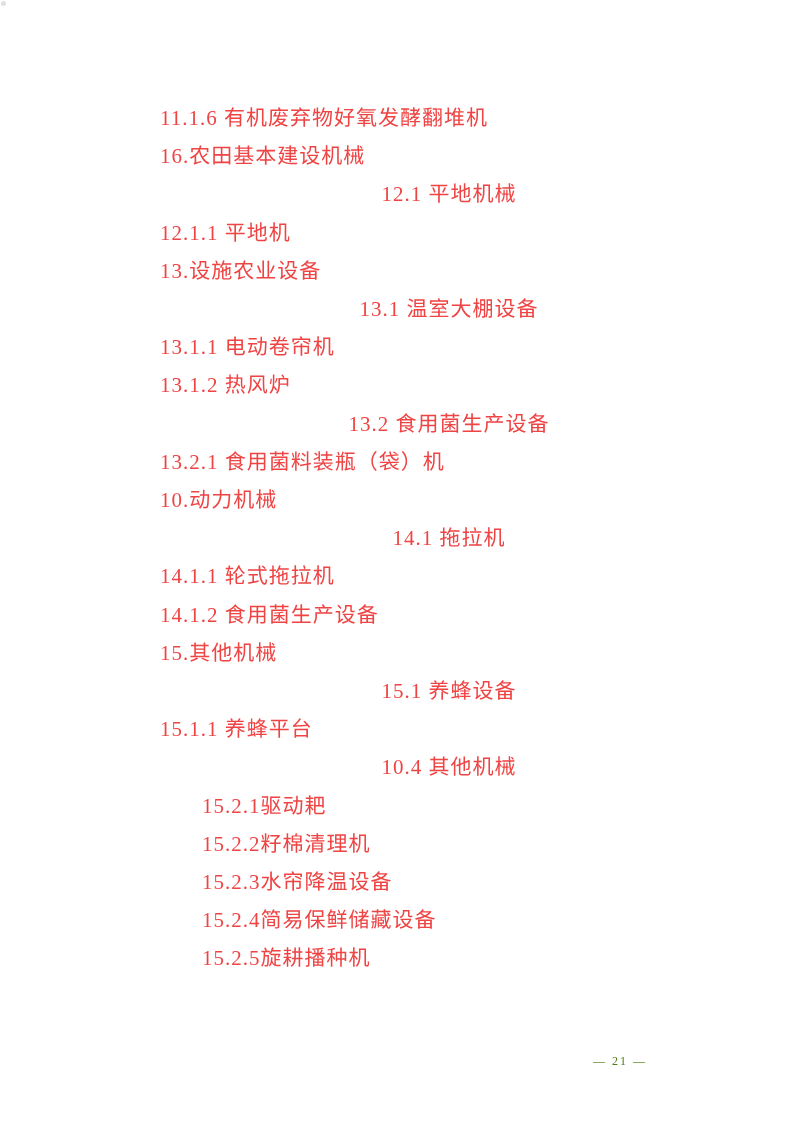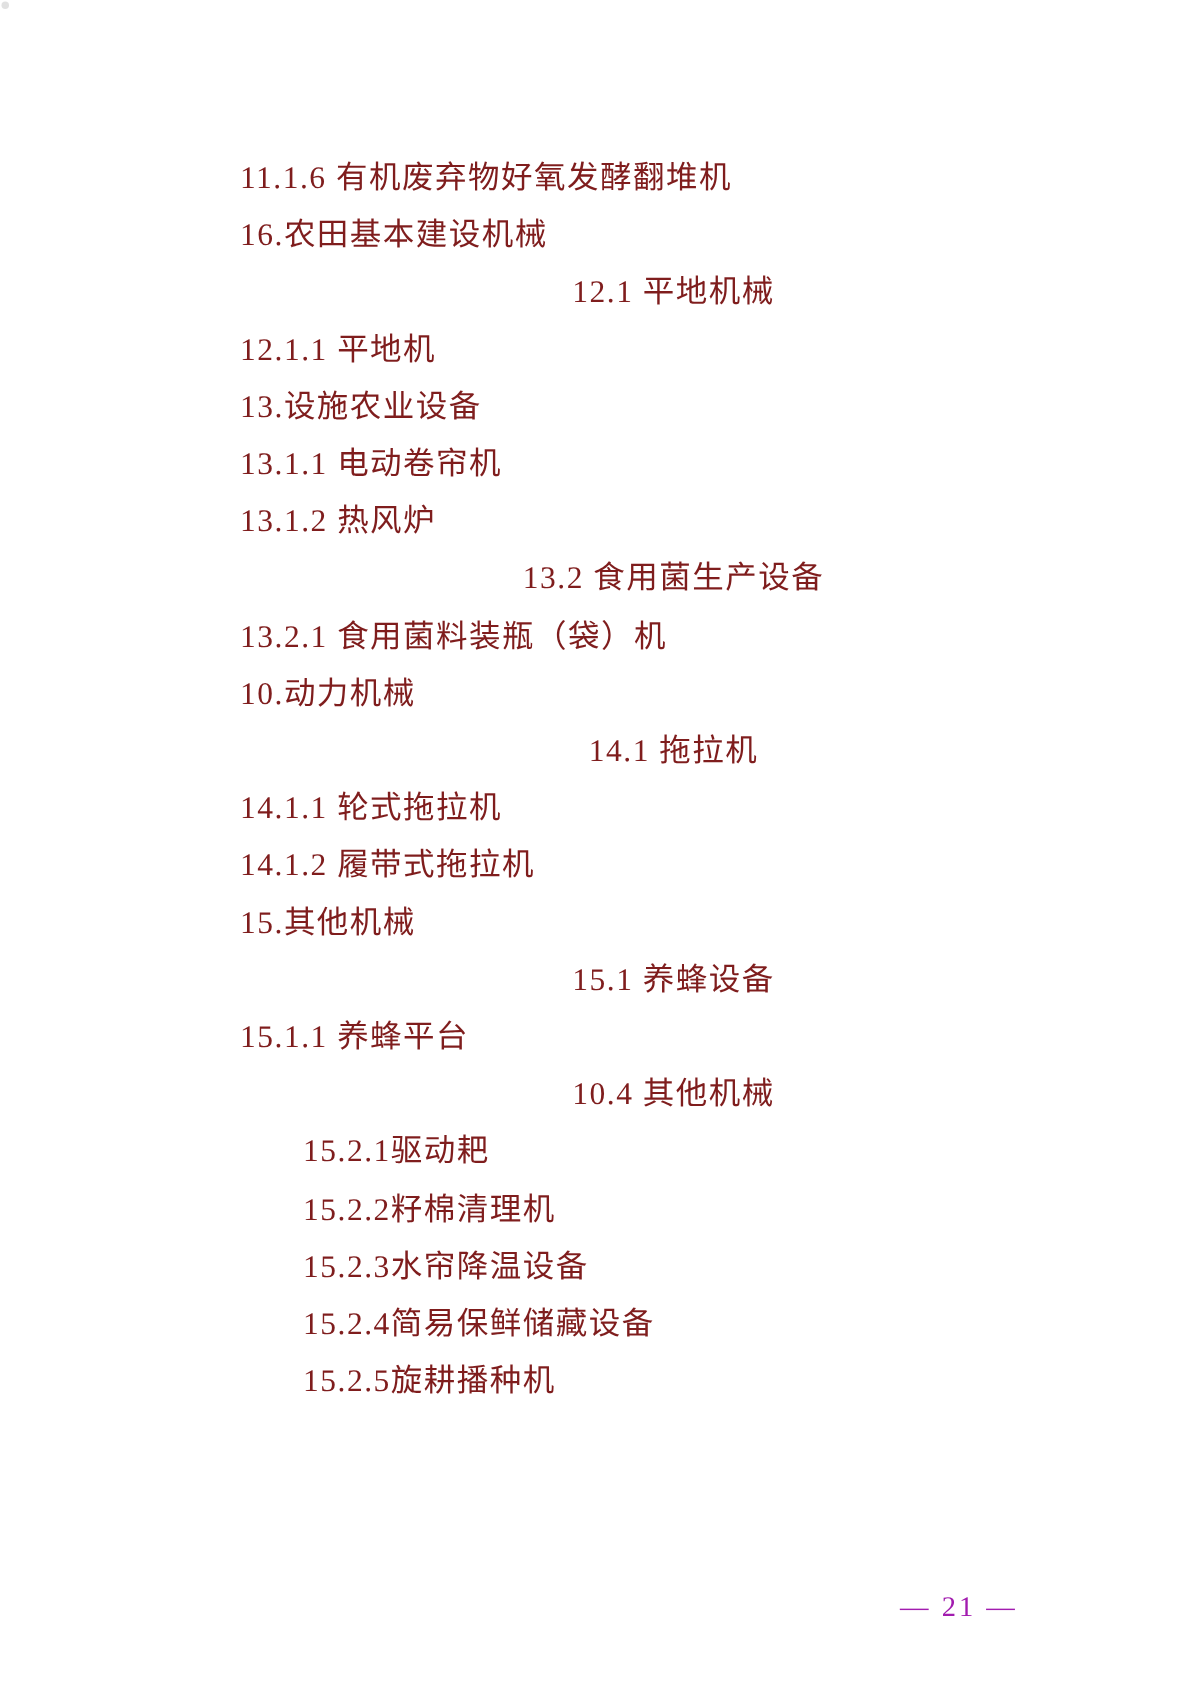--- a/index.html
+++ b/index.html
@@ -27,58 +27,59 @@
   }
   .content {
     position: absolute;
     left: 160px;
     top: 99px;
     width: 560px;
   }
   .line {
     font-size: 21px;
     line-height: 38.2px;
-    color: #7f1d1d;
+    color: #ef4444;
     letter-spacing: 1px;
     white-space: pre;
   }
   .indent-0 { padding-left: 0; }
   .indent-1 { padding-left: 18px; text-align: center; }
   .indent-2 { padding-left: 42px; }
   .page-footer {
     position: absolute;
     top: 1039px;
     left: 573px;
-    font-size: 19px;
-    color: #a21caf;
+    font-size: 12px;
+    color: #4d7c0f;
     letter-spacing: 2px;
     white-space: pre;
   }
 </style>
 </head>
 <body>
 
 <div class="page">
 
   <div class="scan-artifact"></div>
 
   <main class="content">
     <div class="line indent-0">11.1.6 有机废弃物好氧发酵翻堆机</div>
     <div class="line indent-0">16.农田基本建设机械</div>
     <div class="line indent-1">12.1 平地机械</div>
     <div class="line indent-0">12.1.1 平地机</div>
     <div class="line indent-0">13.设施农业设备</div>
+    <div class="line indent-1">13.1 温室大棚设备</div>
     <div class="line indent-0">13.1.1 电动卷帘机</div>
     <div class="line indent-0">13.1.2 热风炉</div>
     <div class="line indent-1">13.2 食用菌生产设备</div>
     <div class="line indent-0">13.2.1 食用菌料装瓶（袋）机</div>
     <div class="line indent-0">10.动力机械</div>
     <div class="line indent-1">14.1 拖拉机</div>
     <div class="line indent-0">14.1.1 轮式拖拉机</div>
-    <div class="line indent-0">14.1.2 履带式拖拉机</div>
+    <div class="line indent-0">14.1.2 食用菌生产设备</div>
     <div class="line indent-0">15.其他机械</div>
     <div class="line indent-1">15.1 养蜂设备</div>
     <div class="line indent-0">15.1.1 养蜂平台</div>
     <div class="line indent-1">10.4 其他机械</div>
     <div class="line indent-2">15.2.1驱动耙</div>
     <div class="line indent-2">15.2.2籽棉清理机</div>
     <div class="line indent-2">15.2.3水帘降温设备</div>
     <div class="line indent-2">15.2.4简易保鲜储藏设备</div>
     <div class="line indent-2">15.2.5旋耕播种机</div>
   </main>

